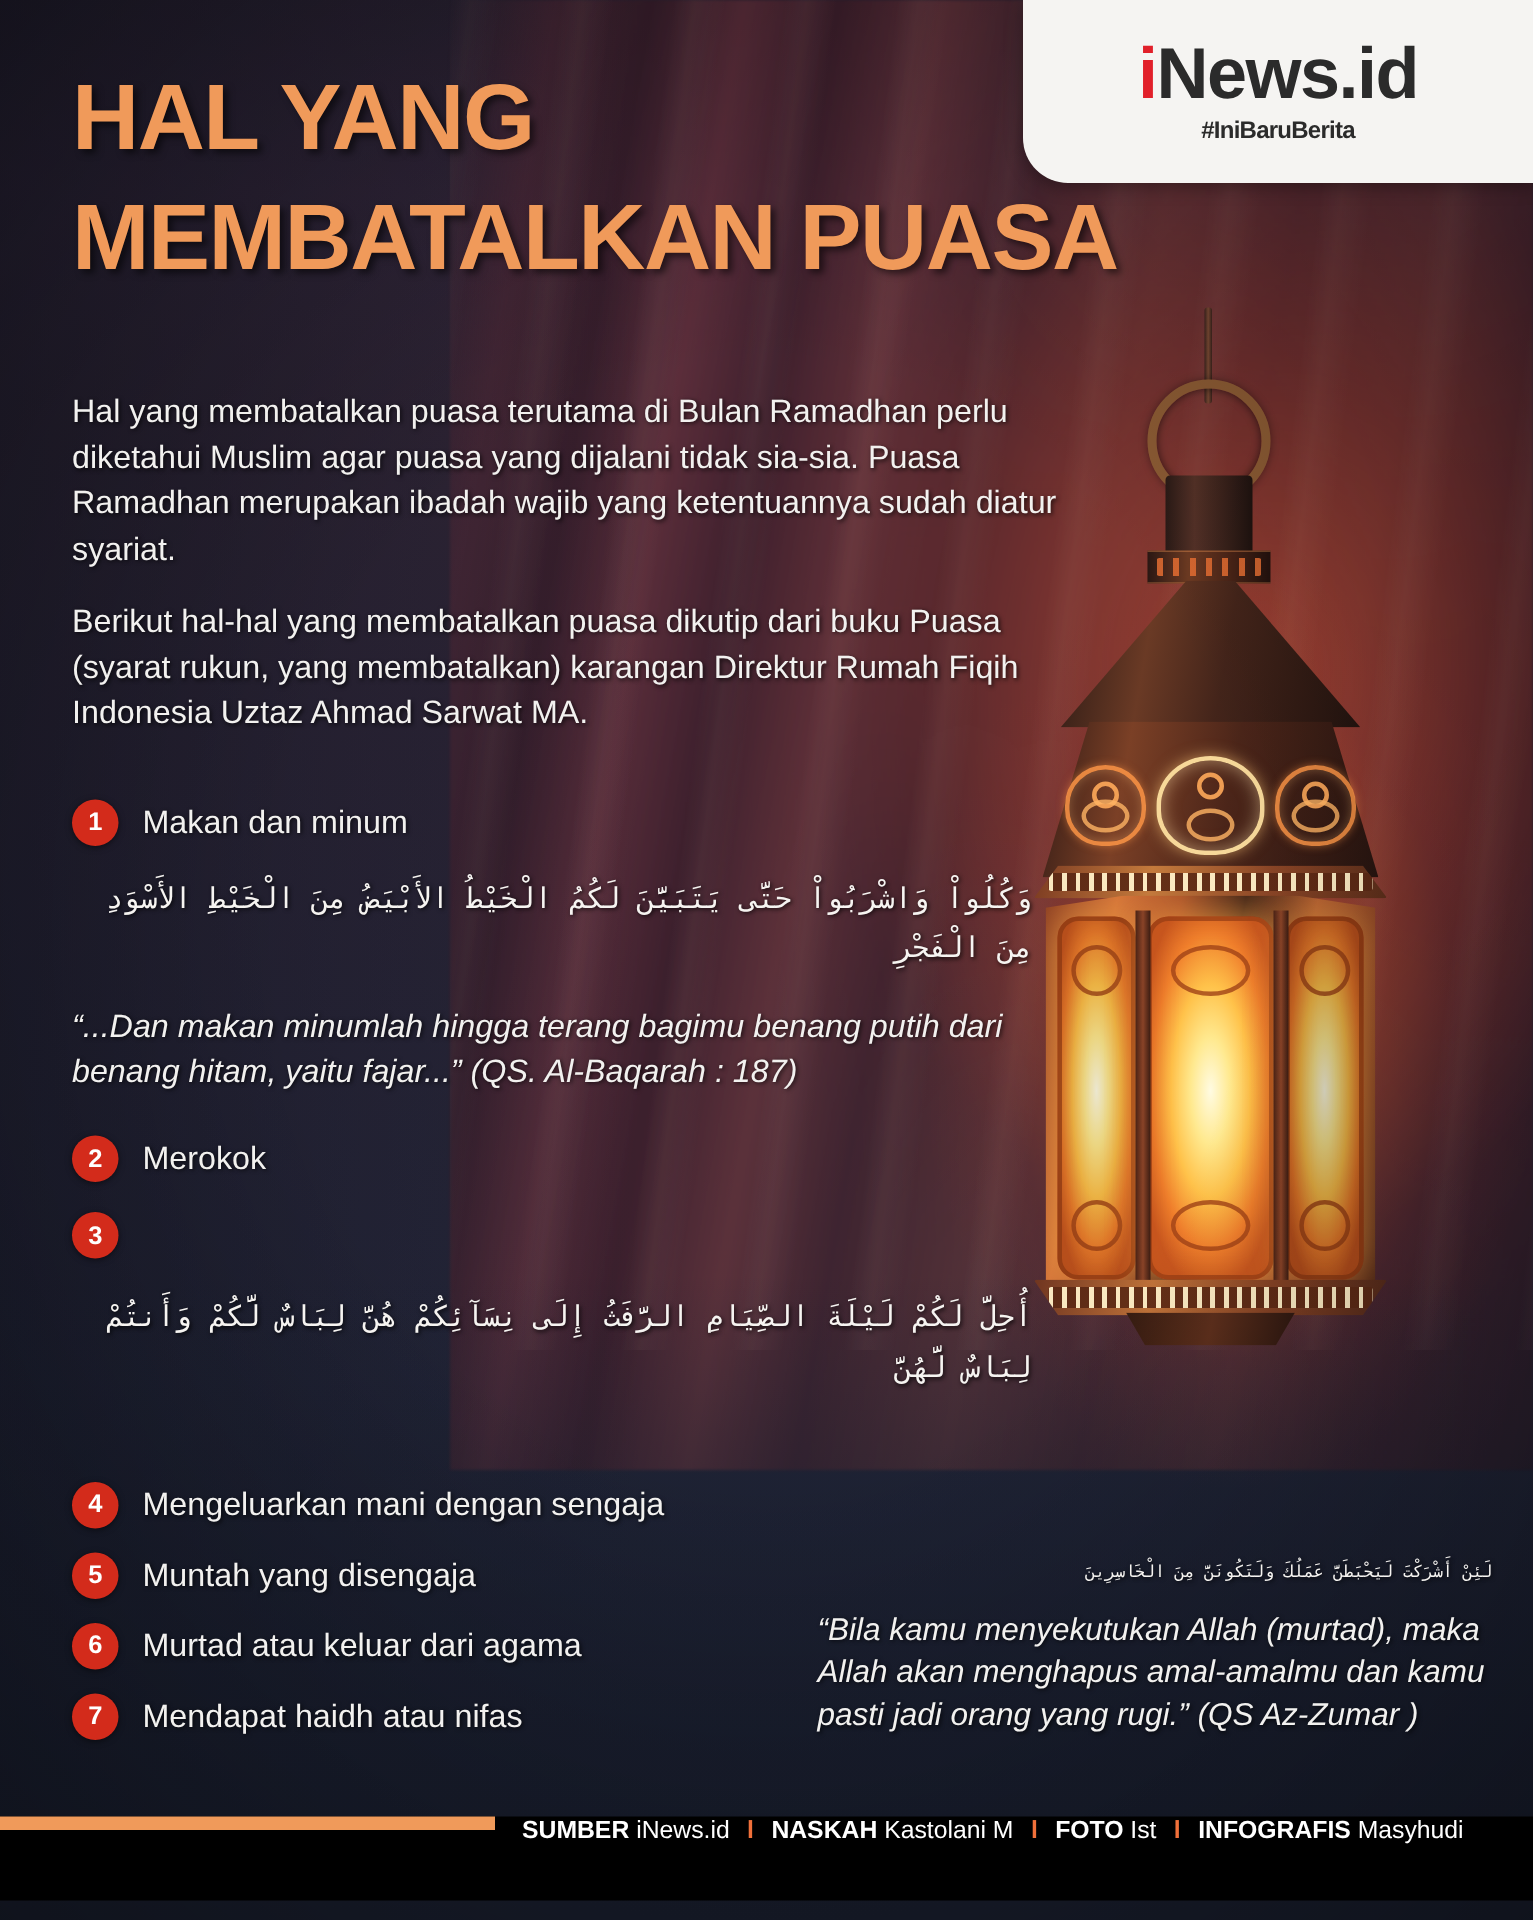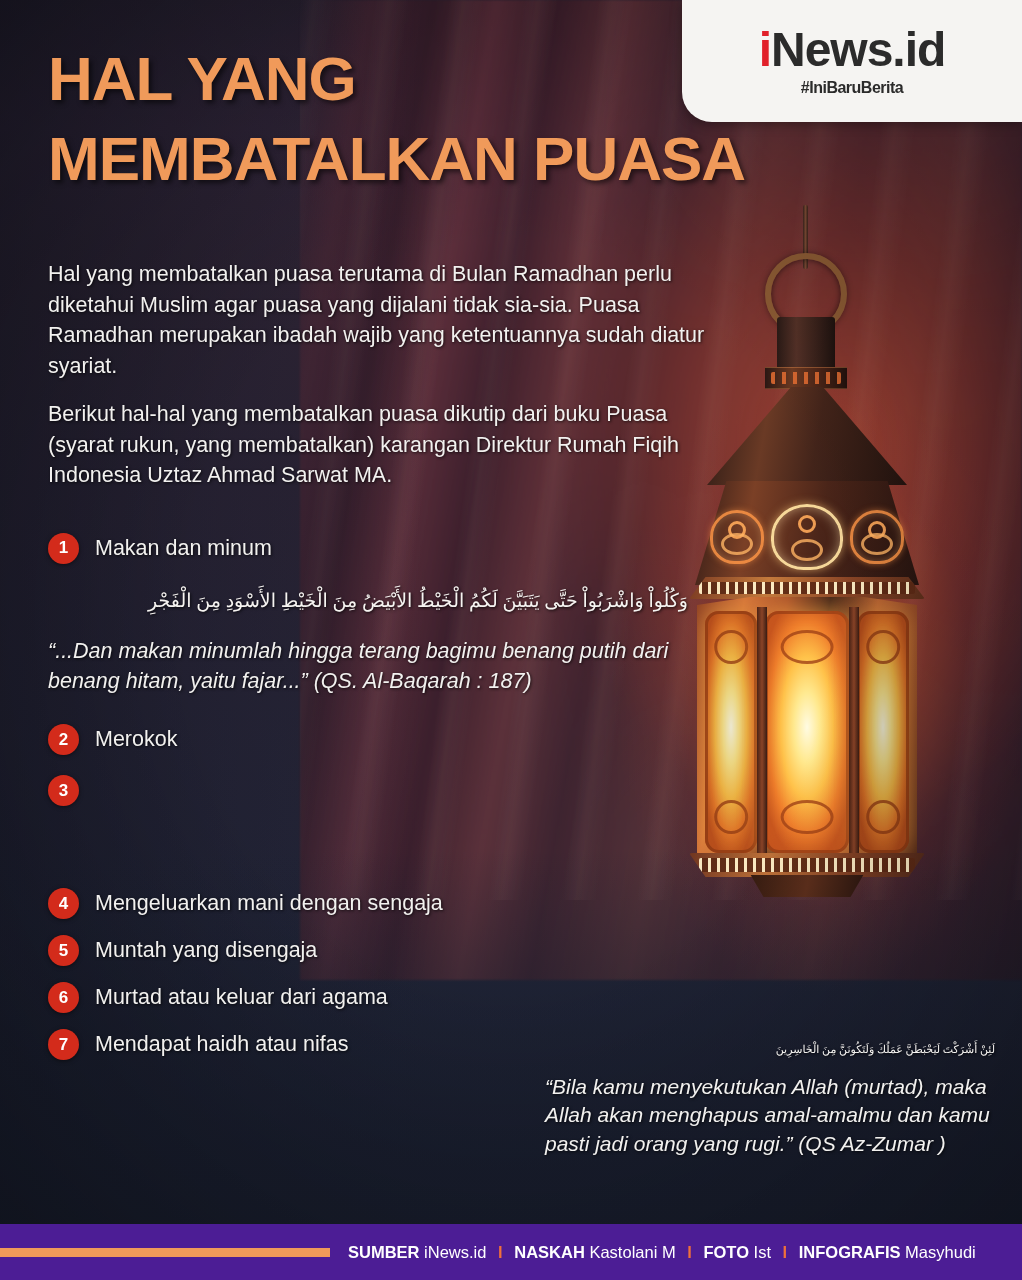--- a/index.html
+++ b/index.html
@@ -188,40 +188,40 @@
     font-size:17px; font-weight:bold;
     display:flex; align-items:center; justify-content:center;
     box-shadow:0 1px 4px rgba(0,0,0,.5);
   }
   .item-label {
     margin-left:16px; font-size:21.5px; color:#f2f1ef; line-height:31px;
     text-shadow:1px 1px 3px rgba(0,0,0,.75); white-space:nowrap;
   }
   .arabic {
     direction:rtl; text-align:right;
-    font-family:Liberation Serif, serif;
+    font-family:Liberation Mono, monospace;
     font-size:19px; line-height:1.75; color:#f6f4f1;
     text-shadow:1px 1px 3px rgba(0,0,0,.8);
   }
   .quote {
     font-size:21.5px; line-height:1.38; color:#f2f1ef;
     text-shadow:1px 1px 3px rgba(0,0,0,.75);
     font-style:italic;
   } .sp-16{height:16px;} .sp-20{height:20px;}
   .sp-24{height:24px;} .sp-28{height:28px;} .sp-34{height:34px;}
 
   
   .right-quote { position:absolute; left:545px; top:1040px; width:450px; }
   .right-quote .arabic { font-size:11px; line-height:1.7; margin-bottom:14px; }
   .right-quote .quote { font-size:21px; line-height:1.36; }
 
   
   .footer {
-    position:absolute; left:0; bottom:0; width:1022px; height:56px;
-    background:#4c1d95; display:flex; align-items:center;
+    position:absolute; left:0; bottom:13px; width:1022px; height:56px;
+    background:#000000; display:flex; 
   }
   .footer-bar { width:330px; height:9px; background:#f09a5a; margin-left:0px; }
   .footer-text {
     margin-left:18px; font-size:16.5px; color:#ffffff; white-space:nowrap;
   }
   .footer-text b { font-weight:bold; }
   .footer-text .sep { color:#f0703a; font-weight:bold; margin:0 7px; }
   .footer-text .val { font-weight:normal; }
 </style>
 </head>
@@ -299,20 +299,21 @@
       <div class="item">
         <div class="badge">2</div>
         <div class="item-label">Merokok</div>
       </div>
       <div class="sp-20"></div>
       <div class="item">
         <div class="badge">3</div>
       </div>
 
       <div class="sp-24"></div>
+      <div class="arabic">أُحِلَّ لَكُمْ لَيْلَةَ الصِّيَامِ الرَّفَثُ إِلَى نِسَآئِكُمْ هُنَّ لِبَاسٌ لَّكُمْ وَأَنتُمْ لِبَاسٌ لَّهُنَّ</div>
       <div class="sp-24"></div>
 
       <div class="sp-34"></div>
       <div class="item">
         <div class="badge">4</div>
         <div class="item-label">Mengeluarkan mani dengan sengaja</div>
       </div>
       <div class="sp-16"></div>
       <div class="item">
         <div class="badge">5</div>

